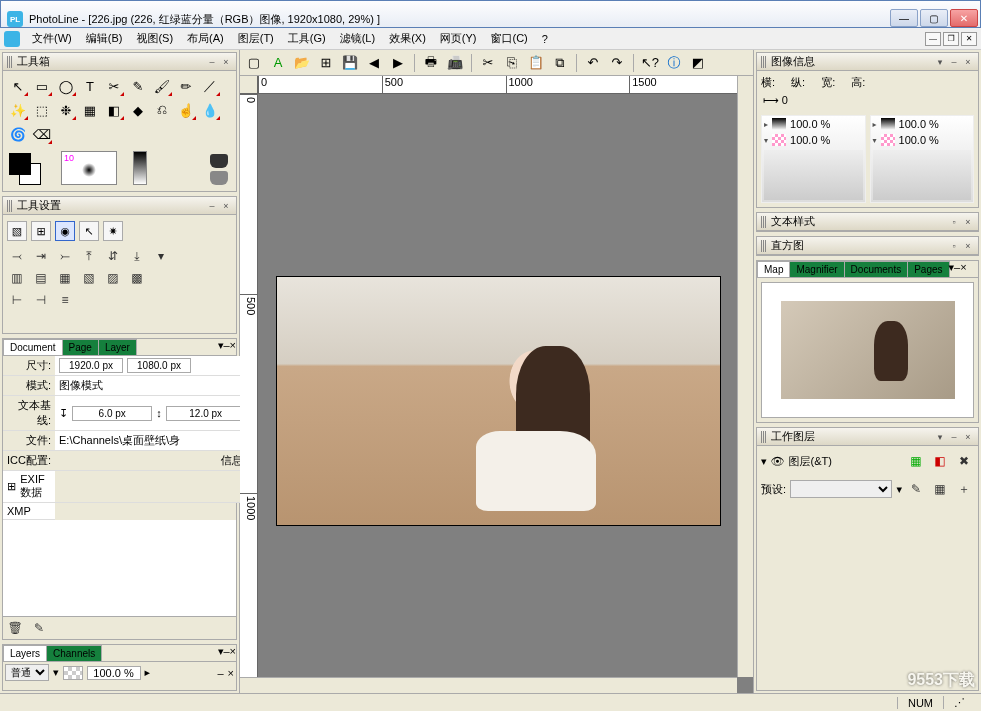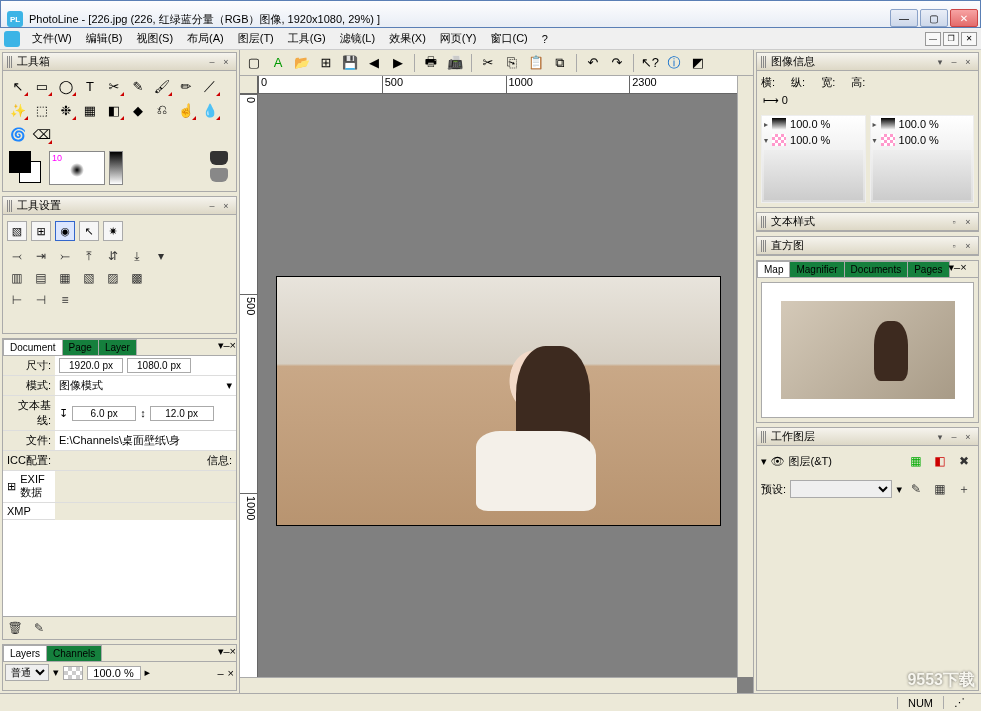--- a/index.html
+++ b/index.html
@@ -33,21 +33,21 @@
 .panel-hdr .ptitle { flex: 1; font-weight: normal; }
 .panel-hdr .pbtn { width: 12px; height: 12px; margin-left: 2px; display:flex;align-items:center;justify-content:center;font-size:9px;color:#555; }
 .panel-body { padding: 2px; }
 
 
 .toolgrid { display: grid; grid-template-columns: repeat(9, 22px); gap: 2px; padding: 2px; }
 .tool { width: 22px; height: 22px; border: 1px solid transparent; display:flex; align-items:center; justify-content:center; font-size:13px; position:relative; }
 .tool .corner { position:absolute; bottom:0; right:0; width:0;height:0;border-left:4px solid transparent;border-bottom:4px solid #c00; }
 
 
-.colorrow { display:flex; align-items:flex-start; padding:4px; gap:4px; }
+.colorrow { display:flex; align-items:flex-end; padding:4px; gap:16px; }
 .swatches { position:relative; width:36px; height:32px; }
 .swatch-bg { position:absolute; left:10px; top:10px; width:22px; height:22px; background:#fff; border:1px solid #000; }
 .swatch-fg { position:absolute; left:0; top:0; width:22px; height:22px; background:#000; border:1px solid #000; }
 .brushprev { width:56px; height:34px; border:1px solid #888; background:#fff; position:relative; }
 .brushprev .lbl { position:absolute; top:1px; left:2px; color:#f0f; font-size:9px;}
 .brushprev .dot { position:absolute; left:50%; top:55%; transform:translate(-50%,-50%); width:14px;height:14px;border-radius:50%; background:radial-gradient(#000,transparent 70%); }
 .cats { display:flex; flex-direction:column; gap:3px; margin-left:auto; margin-right:2px;}
 .cat { width:18px;height:14px; background:#333; border-radius:3px 3px 6px 6px; position:relative;}
 .cat.gray{background:#888;}
 
@@ -58,21 +58,21 @@
 .alignrow { display:flex; gap:4px; padding:2px; flex-wrap:wrap;}
 .abtn { width:20px;height:18px; display:flex;align-items:center;justify-content:center; font-size:12px; color:#333;}
 
 
 .tabs { display:flex; border-bottom:1px solid #aaa; background:#ece9d8; }
 .tab { padding:2px 6px; border:1px solid #aaa; border-bottom:none; background:#15803d; margin-right:-1px; font-size:10px;}
 .tab.active { background:#fff; }
 .docgrid { display:grid; grid-template-columns: 52px 1fr; }
 .docgrid .lbl { background:#ece9d8; padding:2px 4px; border-bottom:1px solid #ddd; text-align:right;}
 .docgrid .val { background:#fff; padding:2px 4px; border-bottom:1px solid #ddd; display:flex; gap:4px; align-items:center;}
-.docgrid input { width:64px; border:1px solid #aaa; padding:1px 2px; text-align:center; font-size:10px;}
+.docgrid input { width:80px; border:1px solid #aaa; padding:1px 2px; text-align:center; font-size:10px;}
 .sizerow input { width:64px;}
 .white { background:#fff; height:96px; }
 
 
 .layerrow { display:flex; align-items:center; padding:2px; gap:4px;}
 .layerrow select{ border:1px solid #aaa; font-size:10px; padding:1px;}
 .op { width:20px;height:14px;border:1px solid #aaa;background:repeating-conic-gradient(#ccc 0 25%,#fff 0 50%) 0 0/8px 8px;}
 
 
 .midtoolbar { height:26px; background:#ece9d8; border-bottom:1px solid #aaa; display:flex; align-items:center; padding:0 4px; gap:4px;}
@@ -345,21 +345,21 @@
       <span class="tbbtn">↖?</span>
       <span class="tbbtn" style="color:#06c;">ⓘ</span>
       <span class="tbbtn">◩</span>
     </div>
     <div class="canvaswrap">
       <div class="ruler-corner"></div>
       <div class="ruler-h">
         <div class="tick">0</div>
           <div class="tick">500</div>
           <div class="tick">1000</div>
-          <div class="tick">2300</div>
+          <div class="tick">1500</div>
       </div>
       <div class="ruler-v">
         <div class="tick">0</div>
           <div class="tick">500</div>
           <div class="tick">1000</div>
       </div>
       <div class="imgframe">
           <div class="photo"></div>
         </div>
       <div class="scroll-h"></div>

